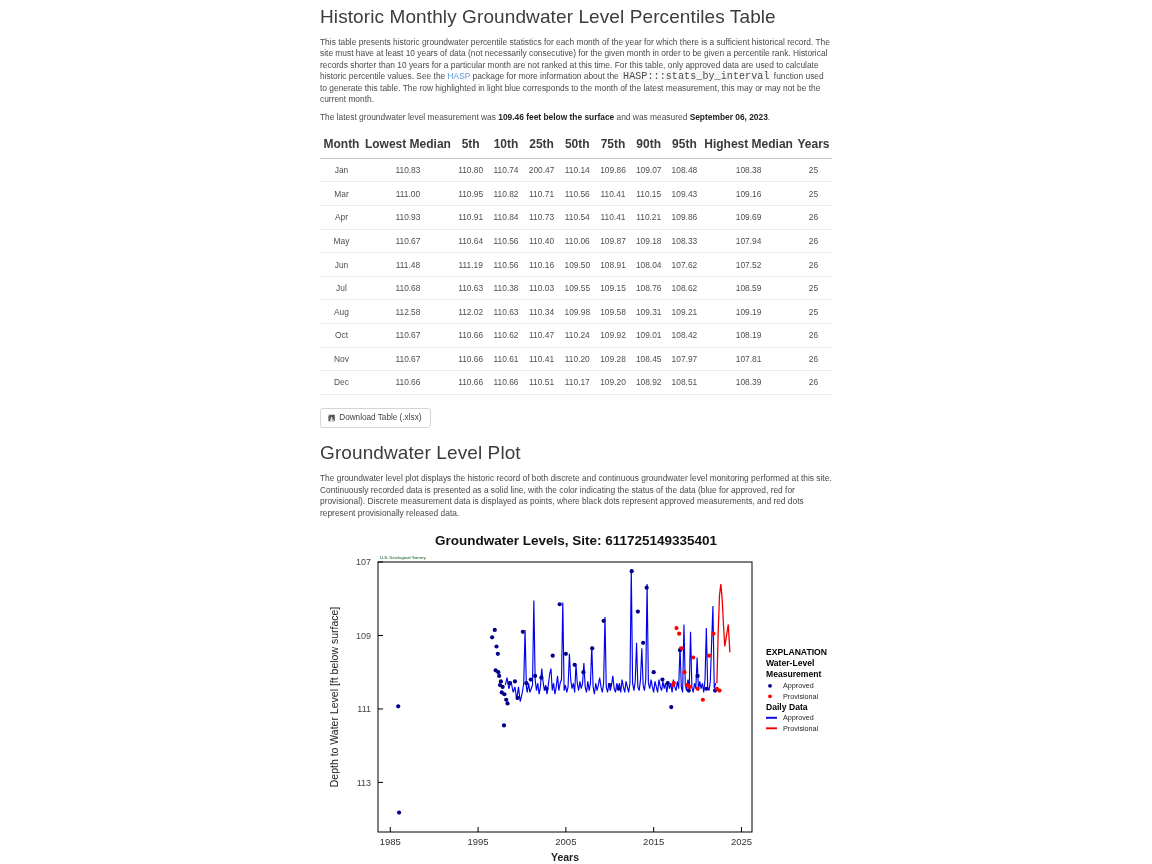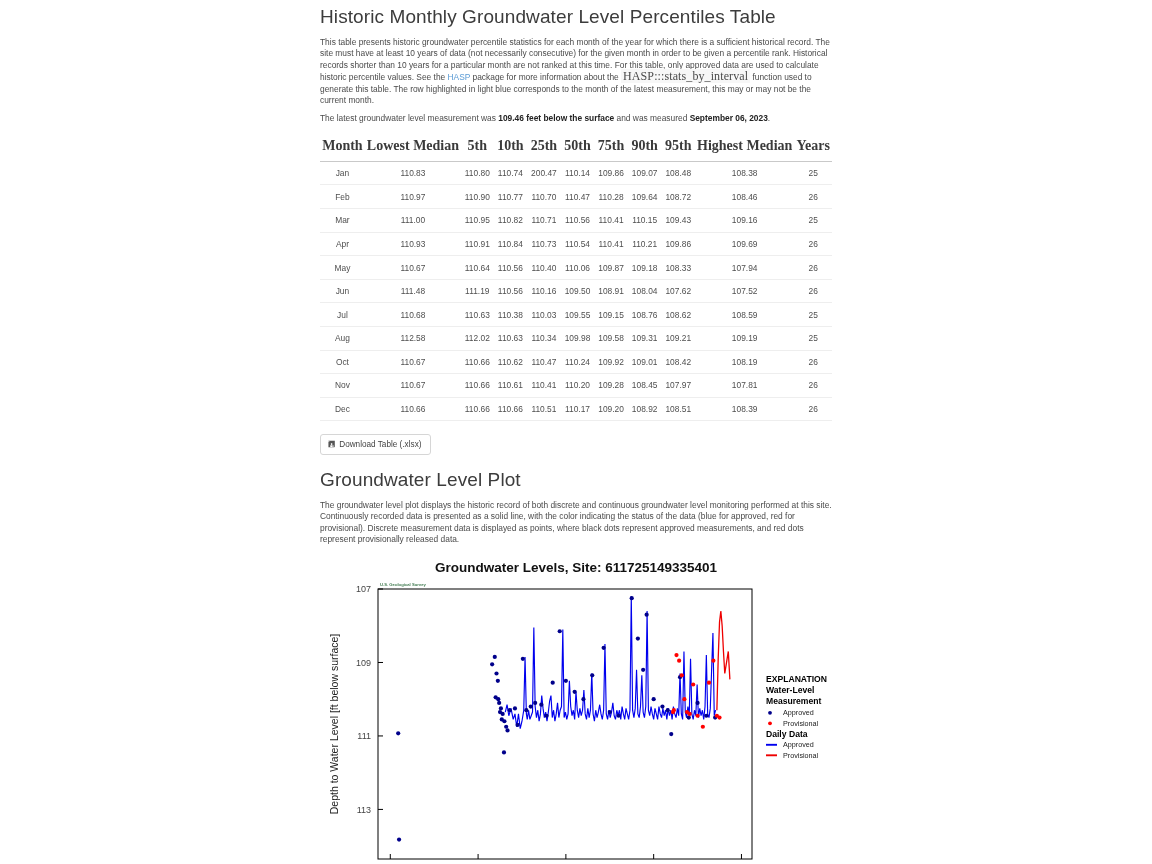--- a/index.html
+++ b/index.html
@@ -24,44 +24,43 @@
   p.body-text {
     font-size: 8.4px;
     line-height: 11.4px;
     color: #4a4a4a;
     margin: 0 0 7px 0;
     text-align: left;
   }
   p.body-text b { color: #222; font-weight: bold; }
   a.inline-link { color: #5b9bd5; text-decoration: none; }
   code.inline-code {
-    font-family: Liberation Serif, serif;
-    font-size: 12px;
+    font-family: Liberation Mono, monospace;
+    font-size: 10px;
     color: #4a4a4a;
     background: #f7f7f7;
     padding: 0 2px;
     letter-spacing: .1px;
   }
 
   
   table.pct-table {
     border-collapse: collapse;
     width: 512px;
     margin-top: 3px;
     font-size: 8.4px;
   }
   table.pct-table th {
     font-weight: bold;
     color: #3a3a3a;
-    font-size: 14px;
+    font-size: 12px;
     padding: 6px 2px 7px 2px;
     text-align: center;
     border-bottom: 1.5px solid #c9c9c9;
     white-space: nowrap;
-    font-family: Liberation Serif, serif;
   }
   table.pct-table td {
     padding: 6.3px 2px;
     text-align: center;
     color: #4f4f4f;
     border-bottom: 1px solid #eeeeee;
     white-space: nowrap;
   }
   table.pct-table tr:last-child td { border-bottom: 1px solid #eeeeee; }
   table.pct-table tr.highlight td {
@@ -144,33 +143,20 @@
             <td class="col-lowmed">110.83</td>
             <td class="col-p">110.80</td>
             <td class="col-p">110.74</td>
             <td class="col-p">200.47</td>
             <td class="col-p">110.14</td>
             <td class="col-p">109.86</td>
             <td class="col-p">109.07</td>
             <td class="col-p">108.48</td>
             <td class="col-highmed">108.38</td>
             <td class="col-years">25</td>
-          </tr>
-          <tr>
-            <td class="col-month">Feb</td>
-            <td class="col-lowmed">110.97</td>
-            <td class="col-p">110.90</td>
-            <td class="col-p">110.77</td>
-            <td class="col-p">110.70</td>
-            <td class="col-p">110.47</td>
-            <td class="col-p">110.28</td>
-            <td class="col-p">109.64</td>
-            <td class="col-p">108.72</td>
-            <td class="col-highmed">108.46</td>
-            <td class="col-years">26</td>
           </tr>
           <tr>
             <td class="col-month">Mar</td>
             <td class="col-lowmed">111.00</td>
             <td class="col-p">110.95</td>
             <td class="col-p">110.82</td>
             <td class="col-p">110.71</td>
             <td class="col-p">110.56</td>
             <td class="col-p">110.41</td>
             <td class="col-p">110.15</td>

